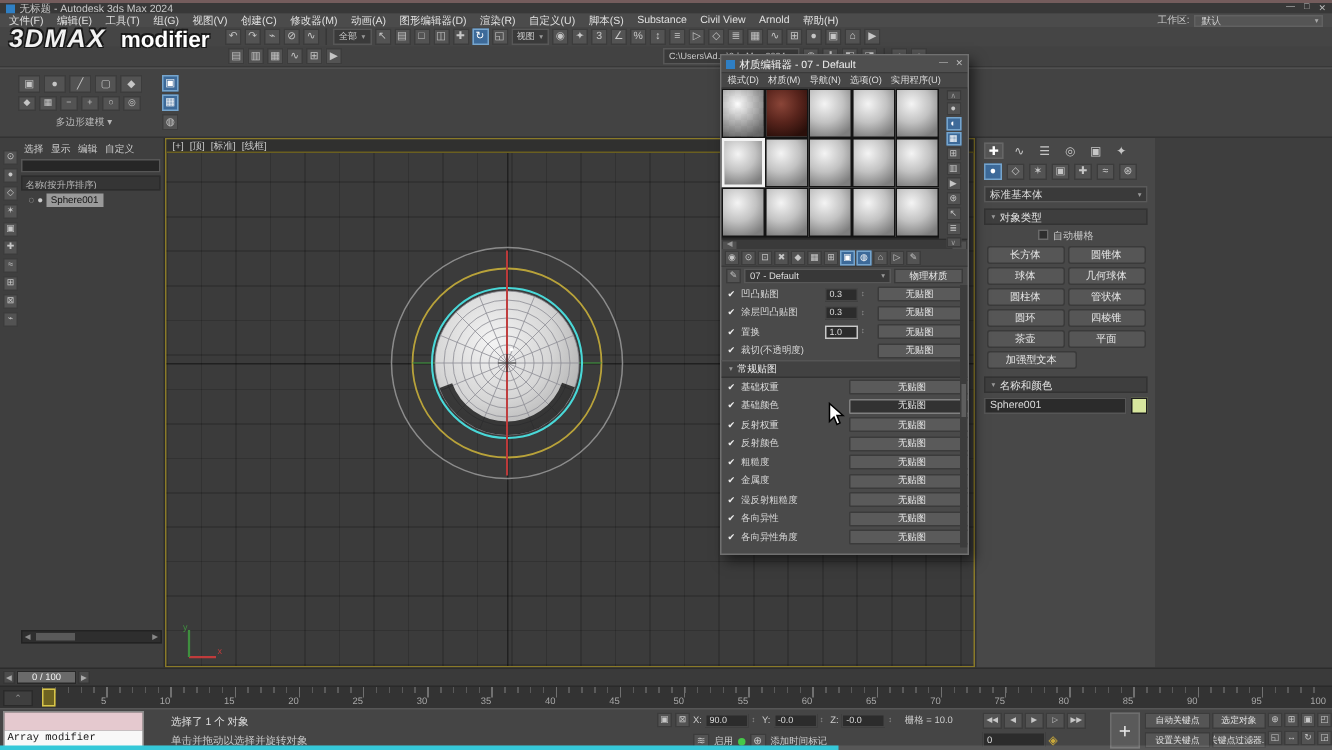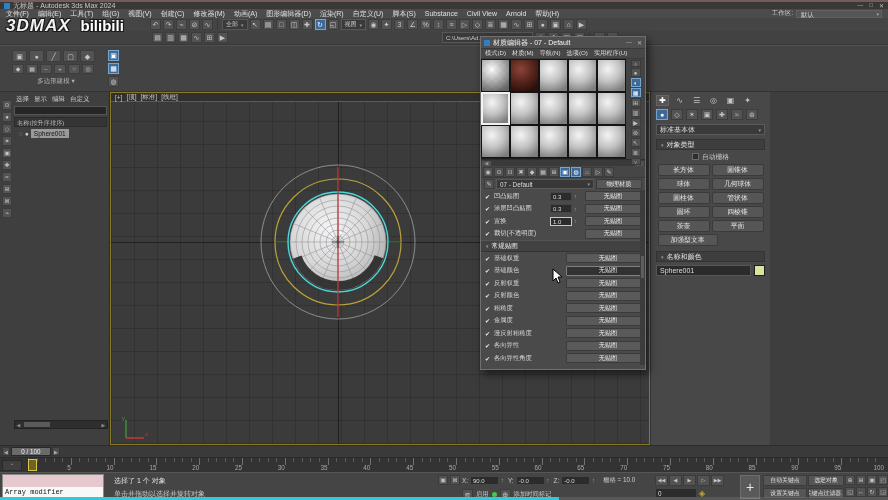--- a/index.html
+++ b/index.html
@@ -123,21 +123,21 @@
   .ruler{position:absolute;left:0;top:457px;width:888px;height:15px;background:#333;border-top:1px solid #2a2a2a}
   .ruler-box{position:absolute;left:2px;top:2px;width:20px;height:11px;background:#3f3f3f;border:1px solid #2a2a2a;font-size:6px;color:#999;display:flex;align-items:center;justify-content:center}
   .ruler-ticks{position:absolute;left:28px;right:4px;top:0;height:4px;background:repeating-linear-gradient(90deg,#5a5a5a 0 1px,transparent 1px 8.56px)}
   .ruler-ticks5{position:absolute;left:28px;right:4px;top:0;height:7px;background:repeating-linear-gradient(90deg,#707070 0 1px,transparent 1px 42.8px)}
   .frame-marker{position:absolute;left:28px;top:1px;width:9px;height:12px;background:#6e6321;border:1px solid var(--timelineMarker)}
   .ruler-labels{position:absolute;left:28px;right:4px;top:6px;display:flex;font-size:6.3px;color:#a8a8a8}
   .tick-cell{flex:1;text-align:right}
 
   
   .statusbar{position:absolute;left:0;top:472px;width:888px;height:28px;background:#454545;border-top:1px solid #565656}
-  .listener{position:absolute;left:2px;top:1px;width:102px;height:25px;border:1px solid #8a8a8a;display:flex;flex-direction:column}
+  .listener{position:absolute;left:2px;top:1px;width:94px;height:25px;border:1px solid #8a8a8a;display:flex;flex-direction:column}
   .listener .pink{flex:1;background:#e5c9cf}
   .listener .white{flex:1;background:#f8f8f8;color:#151515;font-size:7px;font-family:"Liberation Mono","DejaVu Sans Mono",monospace;line-height:11px;padding:0 2px;white-space:nowrap;overflow:hidden}
   .status-line{position:absolute;left:114px;top:3px;font-size:7px;color:#e0e0e0;white-space:nowrap}
   .prompt-line{position:absolute;left:114px;top:16px;font-size:7px;color:#c8c8c8;white-space:nowrap}
   .coords{position:absolute;left:438px;top:2px;display:flex;align-items:center;gap:2px;font-size:6.3px;color:#ccc}
   .coords .icon-btn{width:10px;height:10px;font-size:6px}
   .cfield{width:29px;height:9px;background:#2c2c2c;border:1px solid #454545;font-size:6px;color:#ddd;line-height:8px;padding:0 2px}
   .gridlabel{margin-left:4px;white-space:nowrap}
   .row2mid{position:absolute;left:462px;top:16px;display:flex;align-items:center;gap:3px;font-size:6.3px;color:#ccc}
   .dot{width:5px;height:5px;border-radius:50%;background:#46c84a}
@@ -685,21 +685,21 @@
         <span class="icon-btn" data-name="zoom-extents-all-icon">◰</span>
         <span class="icon-btn" data-name="field-of-view-icon">◱</span>
         <span class="icon-btn" data-name="pan-icon">↔</span>
         <span class="icon-btn" data-name="orbit-icon">↻</span>
         <span class="icon-btn" data-name="maximize-viewport-icon">◲</span>
       </div>
   </div>
 
   <div class="watermark" data-name="video-watermark">
     <span class="wm1" data-name="watermark-3dmax">3DMAX</span>
-    <span class="wm2" data-name="watermark-bilibili">bilibili</span>
+    <span class="wm2" data-name="watermark-bilibili">modifier</span>
   </div>
   <div class="vprog" data-name="video-progress-track">
       <div class="fill" data-name="video-progress-fill"></div>
     </div>
 
   <svg class="cursor" width="12" height="16" data-name="mouse-cursor">
     <polygon points="1,1 1,13 4,10 6,15 8,14 6,9 10,9" fill="#ffffff" stroke="#000" stroke-width="1"></polygon>
   </svg>
 
 </div>

